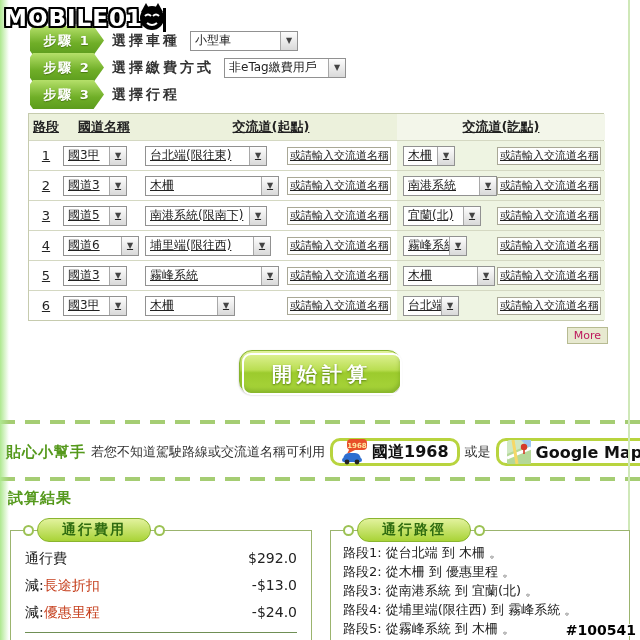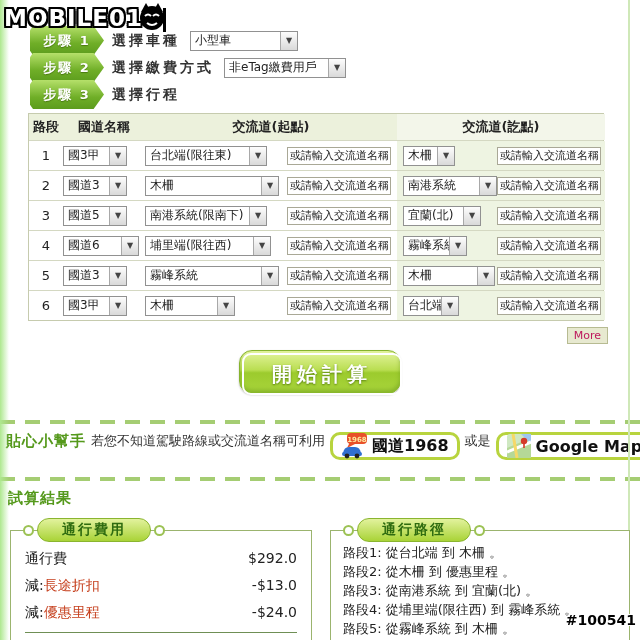--- a/index.html
+++ b/index.html
@@ -29,21 +29,21 @@
   
   .sel{display:inline-flex;align-items:center;height:20px;background:#fff;
        border:1px solid #919191;box-sizing:border-box;cursor:default;}
   .sv{flex:1;font-size:12px;padding:0 2px 0 4px;white-space:nowrap;overflow:hidden;}
   .sa{width:16px;align-self:stretch;display:flex;align-items:center;justify-content:center;
       font-size:8px;color:#444;background:linear-gradient(#fdfdfd,#d9d9d9);border-left:1px solid #a8a8a8;}
   .sel-step1{width:108px;}
   .sel-step2{width:122px;}
 
   
-  .table{margin:6px 0 0 28px;width:576px;border:1px solid #c6cbae;box-sizing:border-box;}
+  .table{margin:6px 0 0 28px;width:576px;border:1px solid #c6cbae;box-sizing:border-box;text-decoration:underline;}
   .trow,.thead{display:grid;grid-template-columns:34px 82px 142px 110px 100px 108px;align-items:center;}
   .thead{height:26px;background:#ecf1dc;}
   .thead .th-end{background:#f3f6ea;align-self:stretch;display:flex;align-items:center;justify-content:center;}
   .th{font-size:13px;font-weight:bold;text-align:center;}
   .trow{height:29px;border-top:1px solid #d4d8c2;background:#fff;}
   .c{display:flex;align-items:center;height:100%;box-sizing:border-box;}
   .c-no{justify-content:center;font-size:13px;}
   .c-end{background:#eef4e2;}
   .txt{width:104px;height:18px;border:1px solid #a9a896;font-size:11px;color:#222;
        padding:0 2px;box-sizing:border-box;font-family:inherit;}
@@ -63,21 +63,21 @@
         box-shadow:inset 0 -3px 4px rgba(90,140,20,.45),0 1px 2px rgba(0,0,0,.25);}
   .calc-inner{display:flex;align-items:center;justify-content:center;width:100%;height:100%;
         border:2px solid #fff;border-radius:9px;color:#fff;font-size:20px;font-weight:bold;
         letter-spacing:5px;text-shadow:0 1px 2px rgba(80,120,10,.9);}
 
   .dashed{height:4px;margin-top:26px;
         background:repeating-linear-gradient(90deg,#a5cd73 0 15px,transparent 15px 25px);}
   .dashed2{margin-top:5px;}
 
   
-  .helper{display:flex;align-items:flex-start;margin-top:8px;padding:0 6px;height:40px;gap:5px;}
+  .helper{display:flex;align-items:center;margin-top:8px;padding:0 6px;height:40px;gap:5px;}
   .helper-title{font-size:15px;font-weight:bold;color:#55991c;letter-spacing:1px;white-space:nowrap;}
   .helper-desc{font-size:13px;color:#333;white-space:nowrap;}
   .pill-btn{display:inline-flex;align-items:center;gap:5px;background:#fff;border:3px solid #b8d43e;
             border-radius:10px;padding:2px 8px;height:28px;cursor:pointer;font-family:inherit;}
   .pill-label{font-size:16px;font-weight:bold;color:#111;white-space:nowrap;}
   .helper-or,.helper-suffix{font-size:13px;color:#333;white-space:nowrap;}
 
   .result-title{margin:8px 0 0 8px;font-size:15px;font-weight:bold;color:#55991c;letter-spacing:1px;}
 
   
@@ -94,21 +94,21 @@
   .box-tab::after{right:-15px;}
 
   .fee-row{display:flex;justify-content:space-between;font-size:14px;line-height:27px;}
   .fee-red{color:#c6401e;}
   .fee-hr{border:none;border-top:1px solid #6f8f55;margin:6px 0 4px 0;}
   .fee-total{display:flex;justify-content:space-between;font-size:14px;font-weight:bold;line-height:26px;}
   .fee-total .tv{font-size:16px;}
 
   .route-line{font-size:13px;line-height:19px;color:#222;white-space:nowrap;}
 
-  .watermark{position:absolute;right:4px;bottom:12px;font-size:14px;font-weight:bold;color:#000;
+  .watermark{position:absolute;right:4px;bottom:2px;font-size:14px;font-weight:bold;color:#000;
      text-shadow:-1px -1px 0 #fff,1px -1px 0 #fff,-1px 1px 0 #fff,1px 1px 0 #fff;}
 </style>
 </head>
 <body>
 
 <div class="page">
   <div class="edge-left"></div>
   <div class="edge-right"></div>
 
   <div class="logo">

